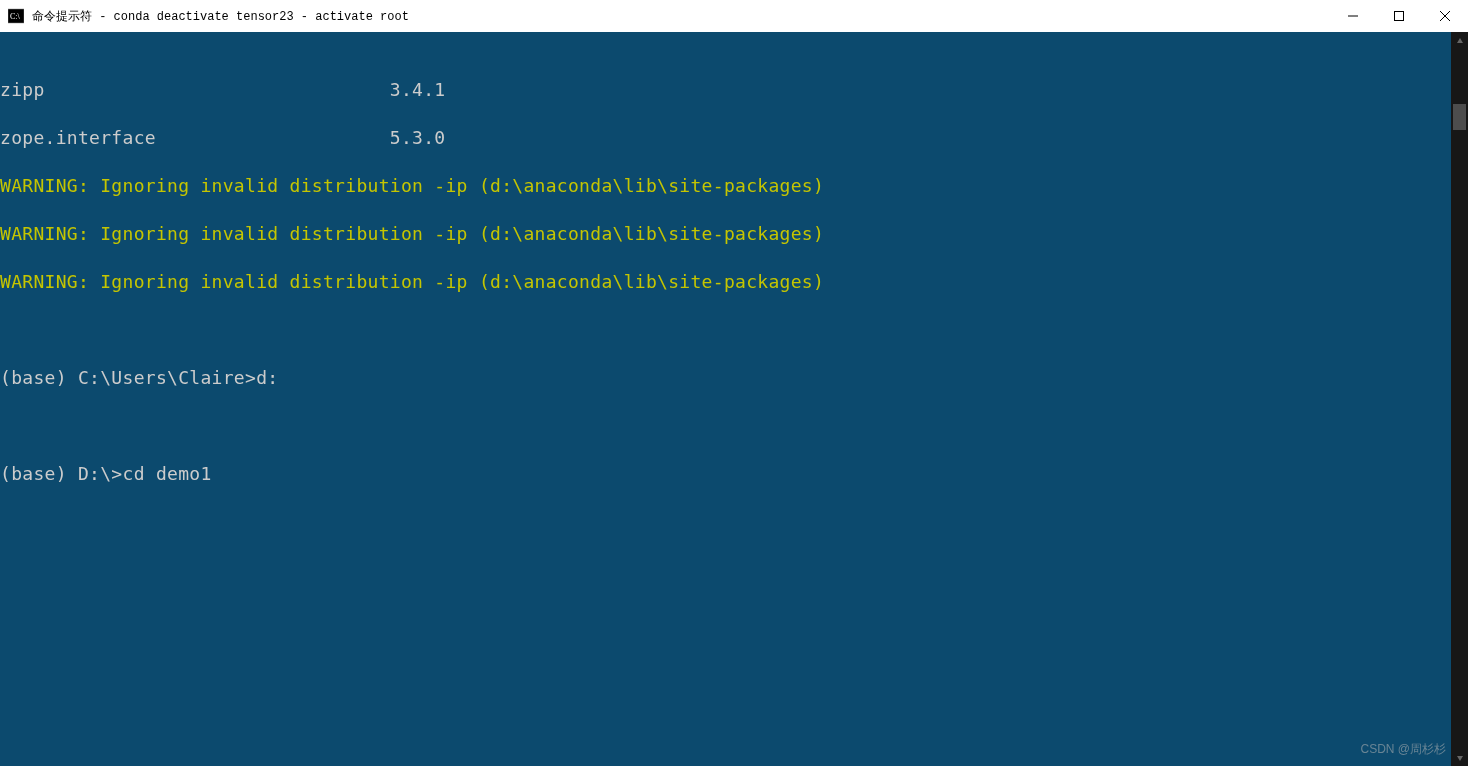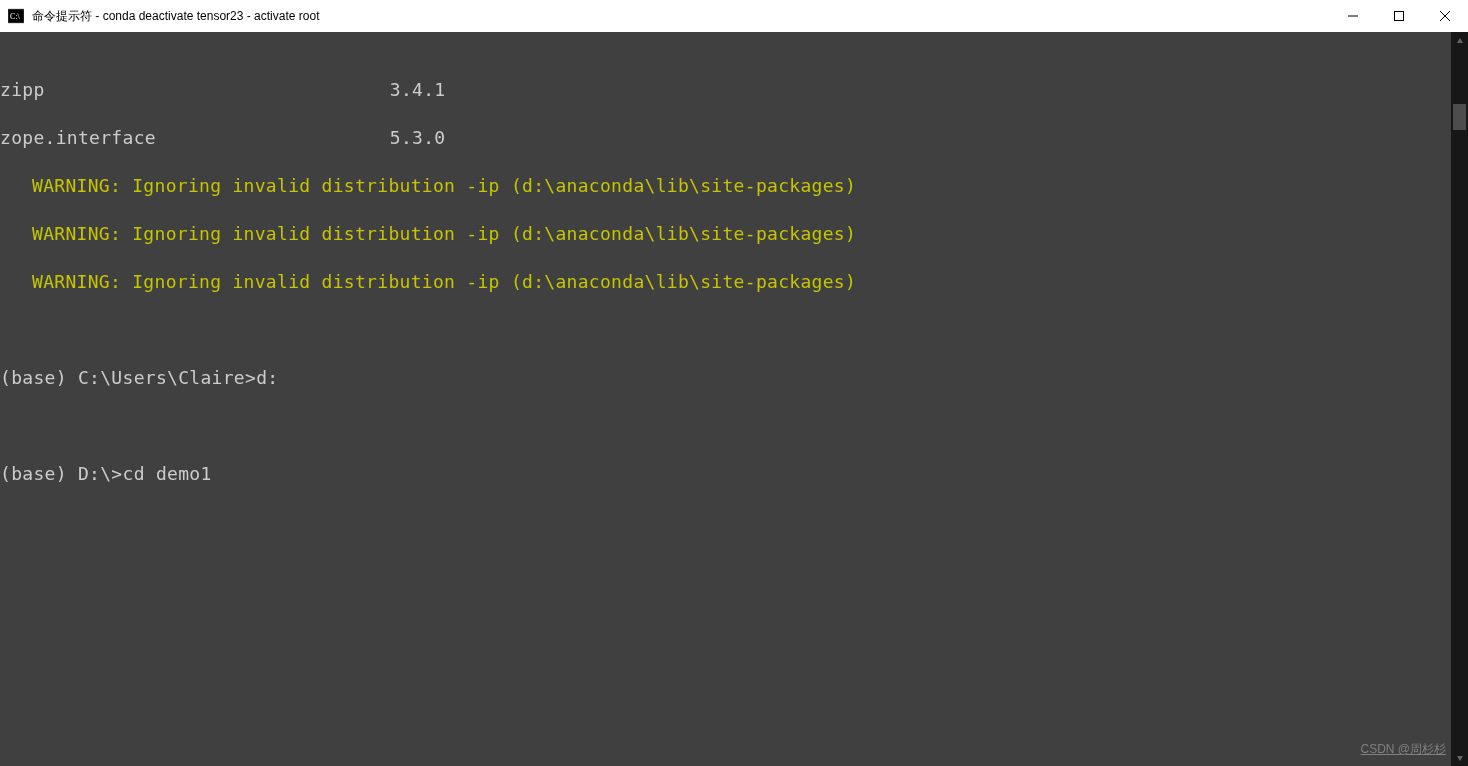--- a/index.html
+++ b/index.html
@@ -34,21 +34,21 @@
       height: 16px;
       display: flex;
       align-items: center;
       justify-content: center;
     }
     .app-icon svg {
       width: 16px;
       height: 16px;
     }
     .title-text {
-      font-family: Liberation Sans, sans-serif;
+      font-family: Liberation Mono, monospace;
       font-size: 12px;
       color: #000000;
     }
     .titlebar-right {
       display: flex;
       height: 100%;
     }
     .win-btn {
       width: 46px;
       height: 32px;
@@ -63,39 +63,38 @@
       stroke: #000;
       stroke-width: 1;
       fill: none;
     }
     .terminal {
       position: absolute;
       top: 32px;
       left: 0;
       right: 0;
       bottom: 0;
-      background: #404040;
+      background: #0c4a6e;
       padding: 0;
       overflow: hidden;
     }
     .terminal-content {
       font-family: Consolas, "NSimSun", "SimSun", monospace;
       font-size: 18px;
       line-height: 24px;
       color: #cccccc;
       white-space: pre;
       padding-top: 22px;
       letter-spacing: 0.3px;
     }
     .line {
       min-height: 24px;
     }
     .warning {
       color: #c5c500;
-      margin-left: 32px;
     }
     .scrollbar {
       position: absolute;
       top: 32px;
       right: 0;
       width: 17px;
       height: calc(100% - 32px);
       background: #171717;
     }
     .scrollbar-arrow {
@@ -125,21 +124,20 @@
       bottom: 0;
     }
     .watermark {
       position: absolute;
       bottom: 8px;
       right: 22px;
       font-family: "Microsoft YaHei", sans-serif;
       font-size: 12px;
       color: rgba(180, 180, 180, 0.55);
       pointer-events: none;
-      text-decoration: underline;
     }
   </style>
 </head>
 <body>
 
 <div class="titlebar">
   <div class="titlebar-left">
     <span class="app-icon">
       <svg viewBox="0 0 16 16">
         <rect x="0" y="1" width="16" height="14" fill="#000" stroke="#888" stroke-width="0.5"></rect>

